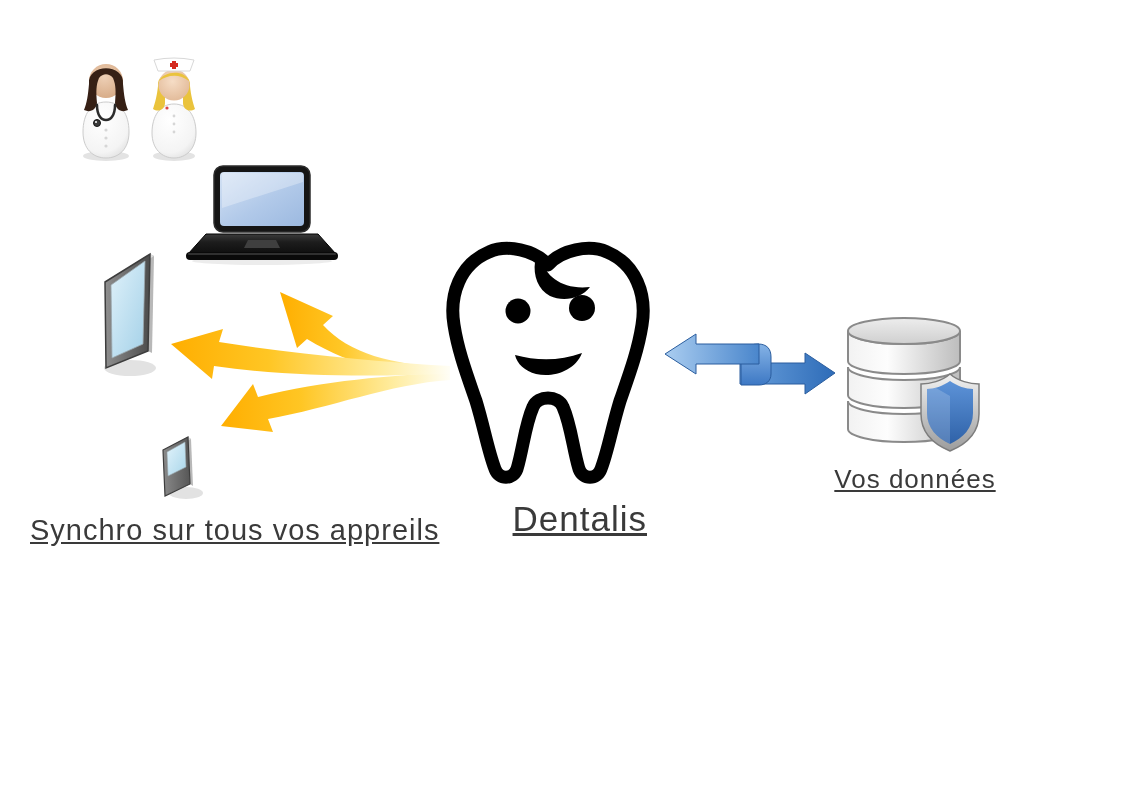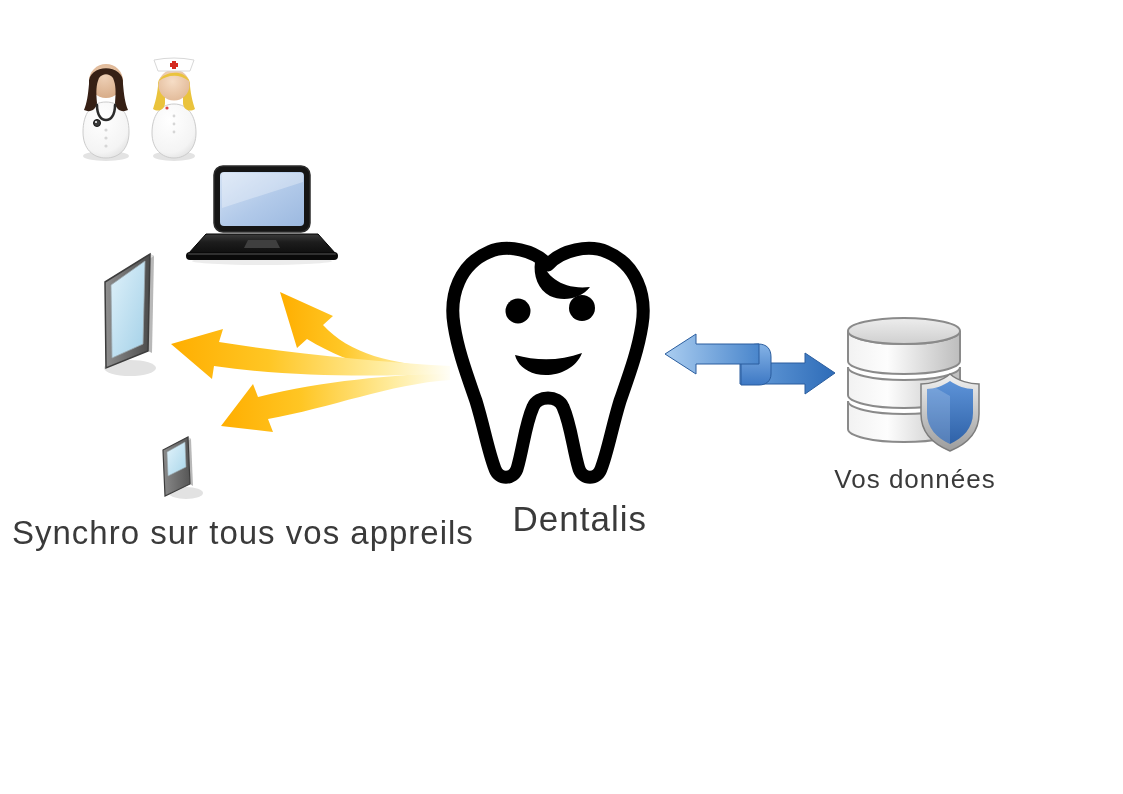--- a/index.html
+++ b/index.html
@@ -1,20 +1,20 @@
 <!DOCTYPE html>
 <html><head>
 <meta charset="utf-8">
 <style>
   html,body{margin:0;padding:0;background:#ffffff;}
   .canvas{position:relative;width:1123px;height:794px;background:#ffffff;overflow:hidden;
           font-family:"Liberation Sans", sans-serif;color:#3a3a3a;}
   .abs{position:absolute;}
-  .caption{color:#3a3a3a;letter-spacing:1px;white-space:nowrap;}
-  .caption-devices{left:12px;top:514px;font-size:33px;}
+  .caption{color:#3a3a3a;letter-spacing:1px;white-space:nowrap;text-decoration:underline;}
+  .caption-devices{left:30px;top:514px;font-size:29px;}
   .caption-app{left:447px;top:499px;width:200px;text-align:right;font-size:35px;}
   .caption-data{left:815px;top:464px;width:200px;text-align:center;font-size:26px;}
   svg{display:block;}
 </style>
 </head>
 <body>
 
 <div class="canvas">
 
   <div class="abs" style="left:75px;top:50px;width:132px;height:112px;">

